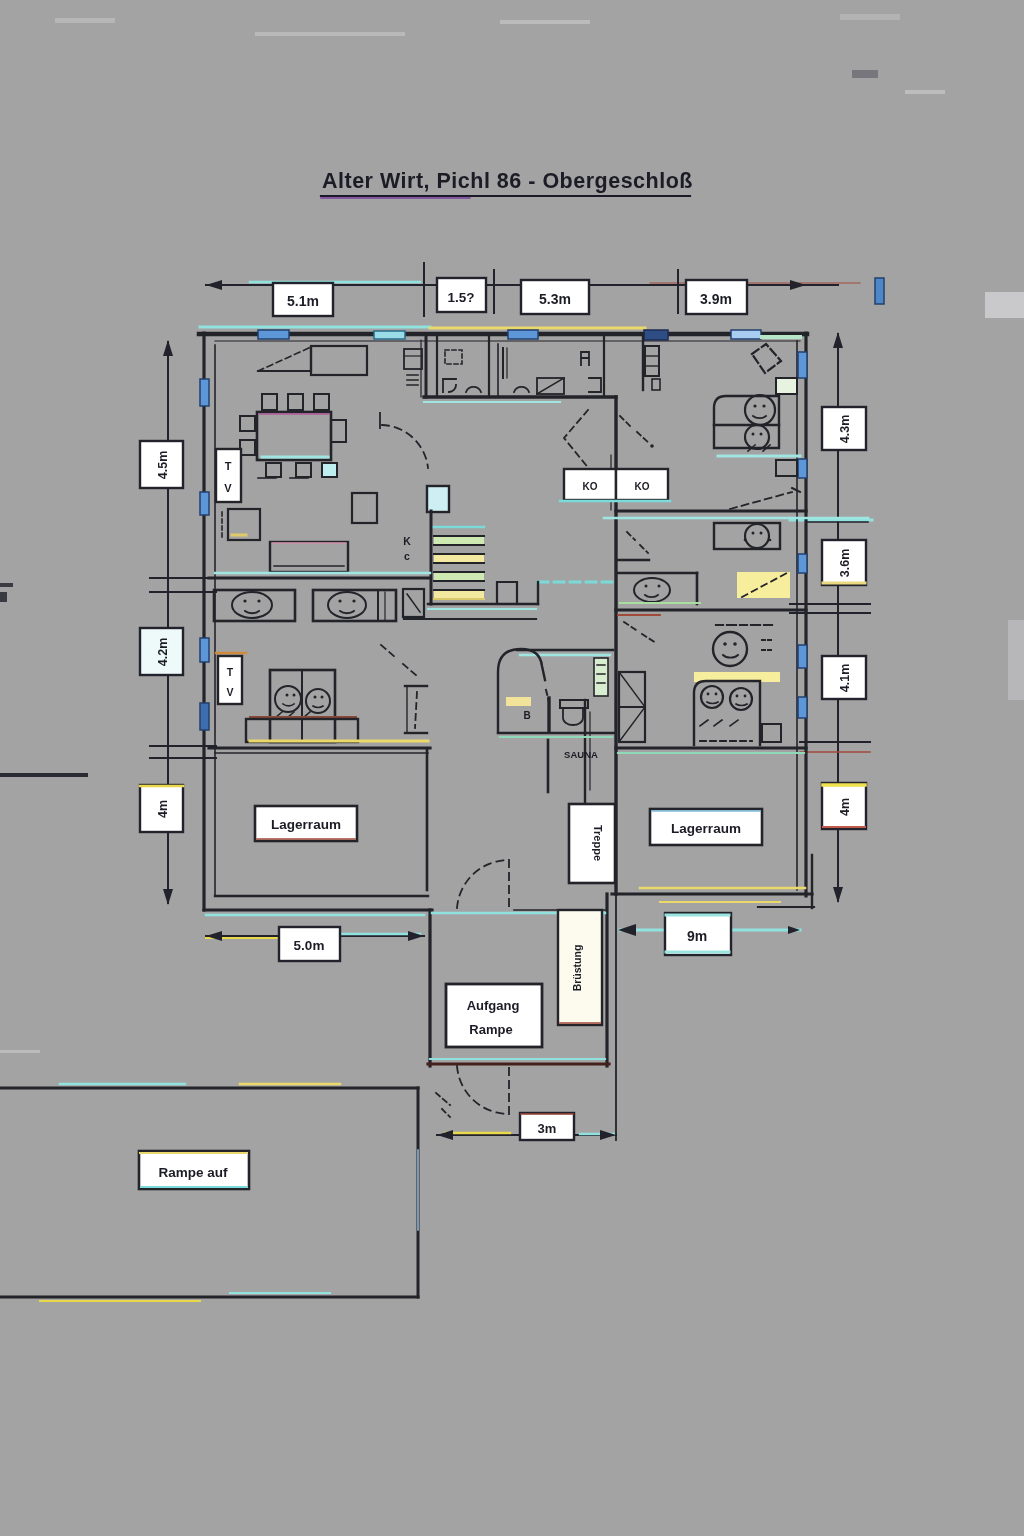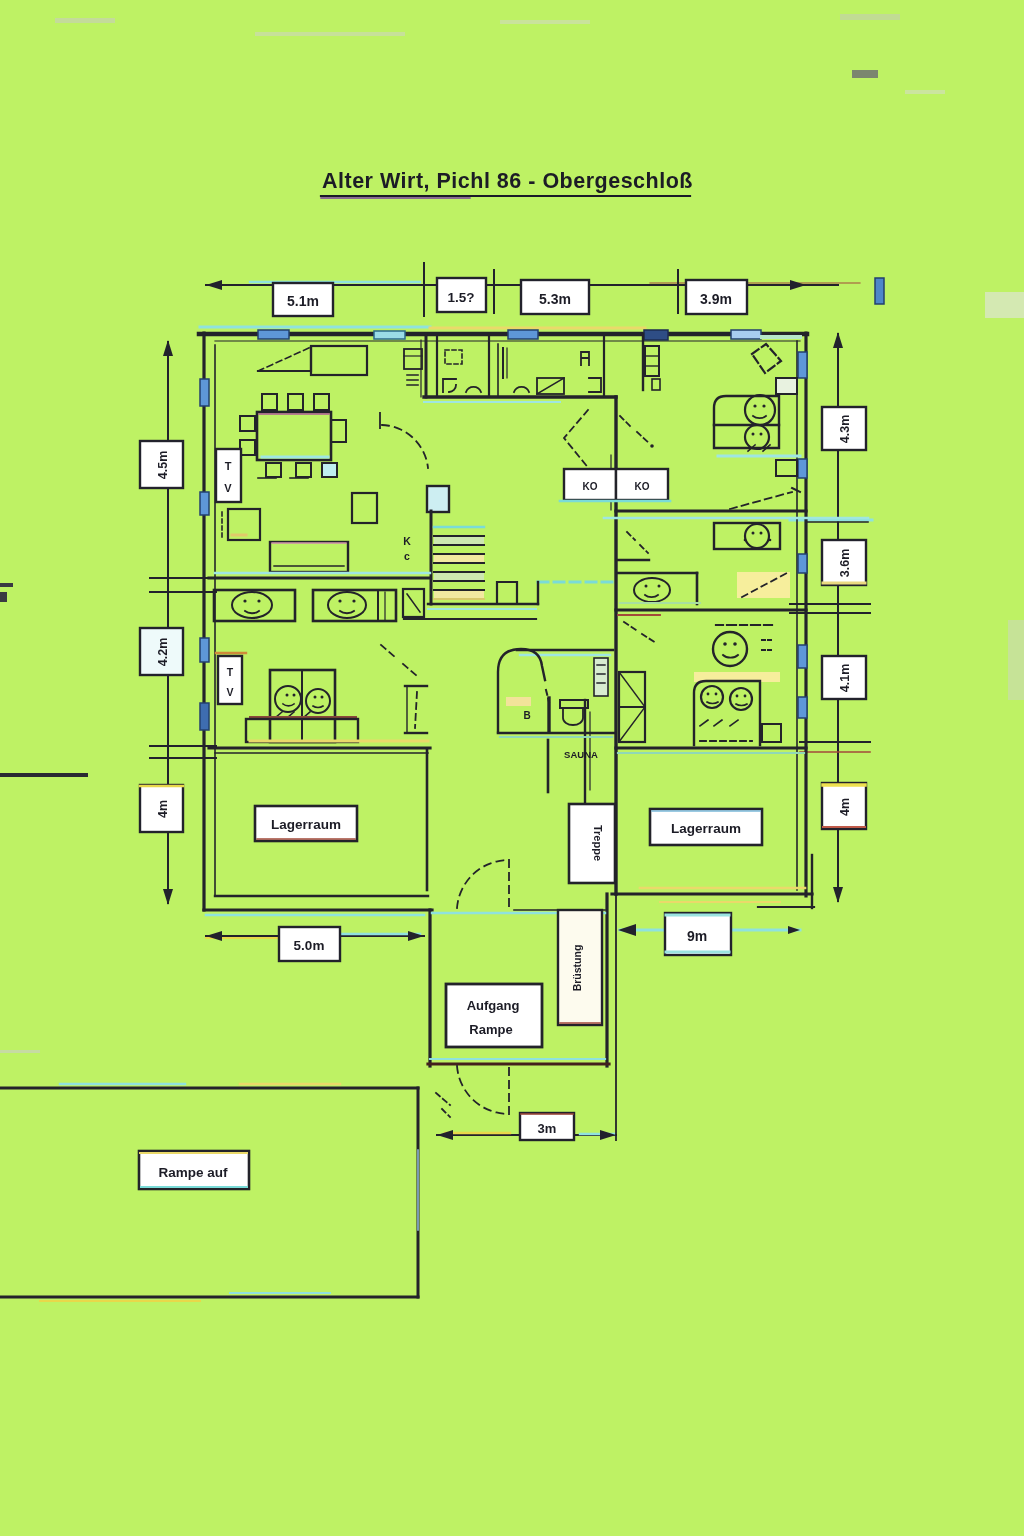--- a/index.html
+++ b/index.html
@@ -1,16 +1,16 @@
 <!DOCTYPE html>
 <html><head>
 <meta charset="utf-8">
 <style>
 html,body{margin:0;padding:0;background:#ffffff;}
-#page{position:relative;width:1024px;height:1536px;background:#bef264;overflow:hidden;
+#page{position:relative;width:1024px;height:1536px;background:#a3a3a3;overflow:hidden;
  font-family:"Liberation Sans", sans-serif;}
 svg{position:absolute;left:0;top:0;filter:blur(0.3px);}
 text{font-family:"Liberation Sans", sans-serif;fill:#1c1c26;}
 </style>
 </head>
 <body>
 <div id="page">
 <svg width="1024" height="1536" viewBox="0 0 1024 1536">
 <g fill="none" stroke="#23232a" stroke-width="2" stroke-linecap="square">
 

